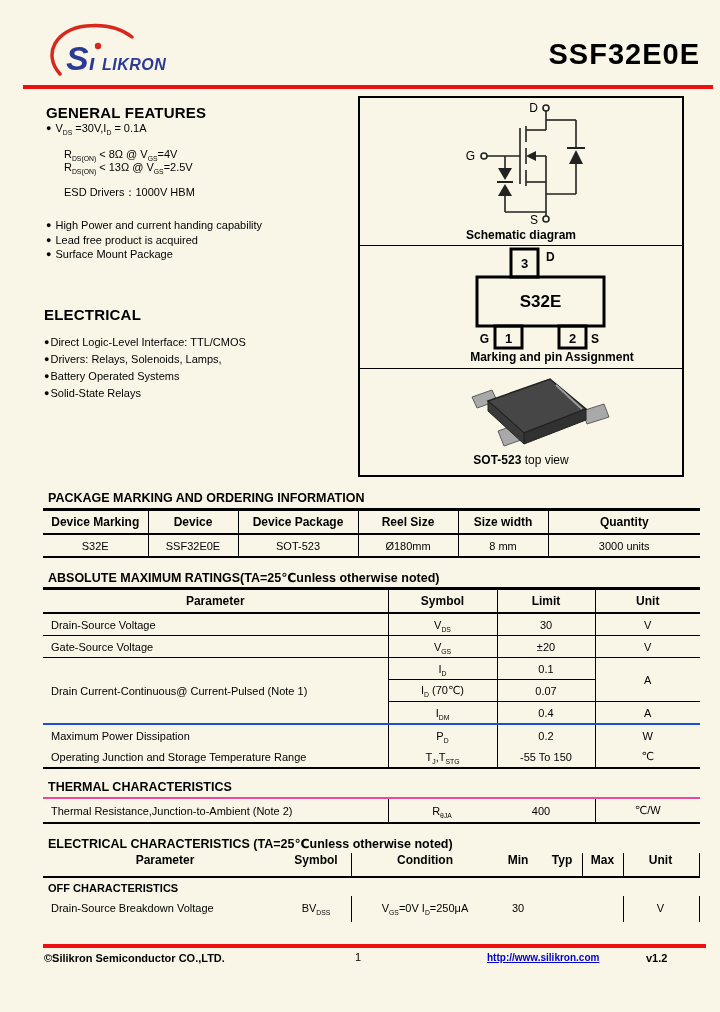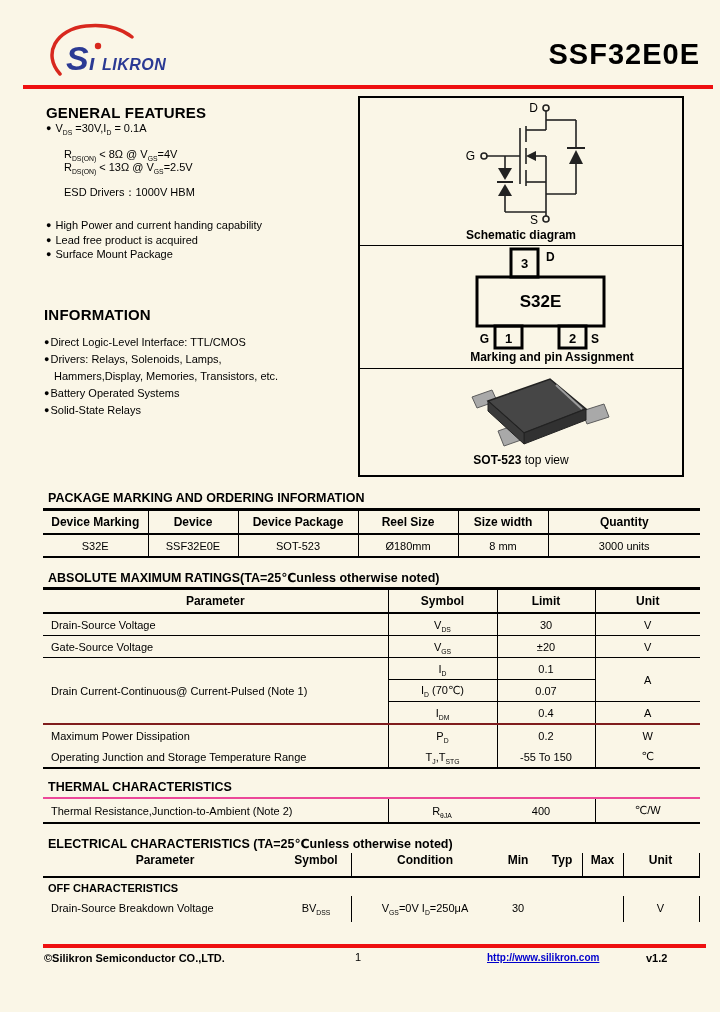--- a/index.html
+++ b/index.html
@@ -24,21 +24,21 @@
 
   
   table.tbl{border-collapse:collapse;position:absolute;table-layout:fixed;
     border-top:3px solid #000;border-bottom:2px solid #000;background:transparent;}
   table.tbl th,table.tbl td{border:1px solid #000;text-align:center;padding:0 4px;
     font-size:11px;height:21px;overflow:hidden;white-space:nowrap;}
   table.tbl th{font-size:12px;font-weight:bold;height:22px;border-bottom:2px solid #000;}
   table.tbl th:first-child,table.tbl td:first-child{border-left:none;}
   table.tbl th:last-child,table.tbl td:last-child{border-right:none;}
   table.tbl td.pl{text-align:left;padding-left:8px;}
-  tr.septop td{border-top:2px solid #7f1d1d;}
+  tr.septop td{border-top:2px solid #1d4ed8;}
   tr.pdrow td{border-bottom:none;}
   tr.tjrow td{border-top:none;}
 
   
   .merge2{display:flex;}
   .merge2 span{flex:1;text-align:center;}
 
   
   .eh{position:absolute;text-align:center;font-size:12px;font-weight:bold;}
   .ec{position:absolute;text-align:center;font-size:11px;}
@@ -71,26 +71,25 @@
 <div class="abs txt" style="left:64px;top:148px;">R<sub>DS(ON)</sub> &lt; 8Ω @ V<sub>GS</sub>=4V</div>
 <div class="abs txt" style="left:64px;top:161px;">R<sub>DS(ON)</sub> &lt; 13Ω @ V<sub>GS</sub>=2.5V</div>
 <div class="abs txt" style="left:64px;top:186px;">ESD Drivers：1000V HBM</div>
 
 <div class="abs txt" style="left:46px;top:218px;line-height:14.5px;">
   <div><span class="bullet">●</span><span>High Power and current handing capability</span></div>
   <div><span class="bullet">●</span><span>Lead free product is acquired</span></div>
   <div><span class="bullet">●</span><span>Surface Mount Package</span></div>
 </div>
 
-<div class="abs h-big" style="left:44px;top:306px;">INFORMATION</div>
+<div class="abs h-big" style="left:44px;top:306px;">ELECTRICAL</div>
 
 <div class="abs txt" style="left:44px;top:334px;line-height:17px;">
   <div><span class="bullet0">●</span><span>Direct Logic-Level Interface: TTL/CMOS</span></div>
   <div><span class="bullet0">●</span><span>Drivers: Relays, Solenoids, Lamps,</span></div>
-  <div style="padding-left:10px;"><span>Hammers,Display, Memories, Transistors, etc.</span></div>
   <div><span class="bullet0">●</span><span>Battery Operated Systems</span></div>
   <div><span class="bullet0">●</span><span>Solid-State Relays</span></div>
 </div>
 
 <div class="panel">
 
   <div class="sect" style="height:148px;border-bottom:1.5px solid #000;">
     <svg width="322" height="130" viewBox="0 0 322 130">
       <g stroke="#222" stroke-width="1.6" fill="none">
         <circle cx="186" cy="10" r="3"></circle>

